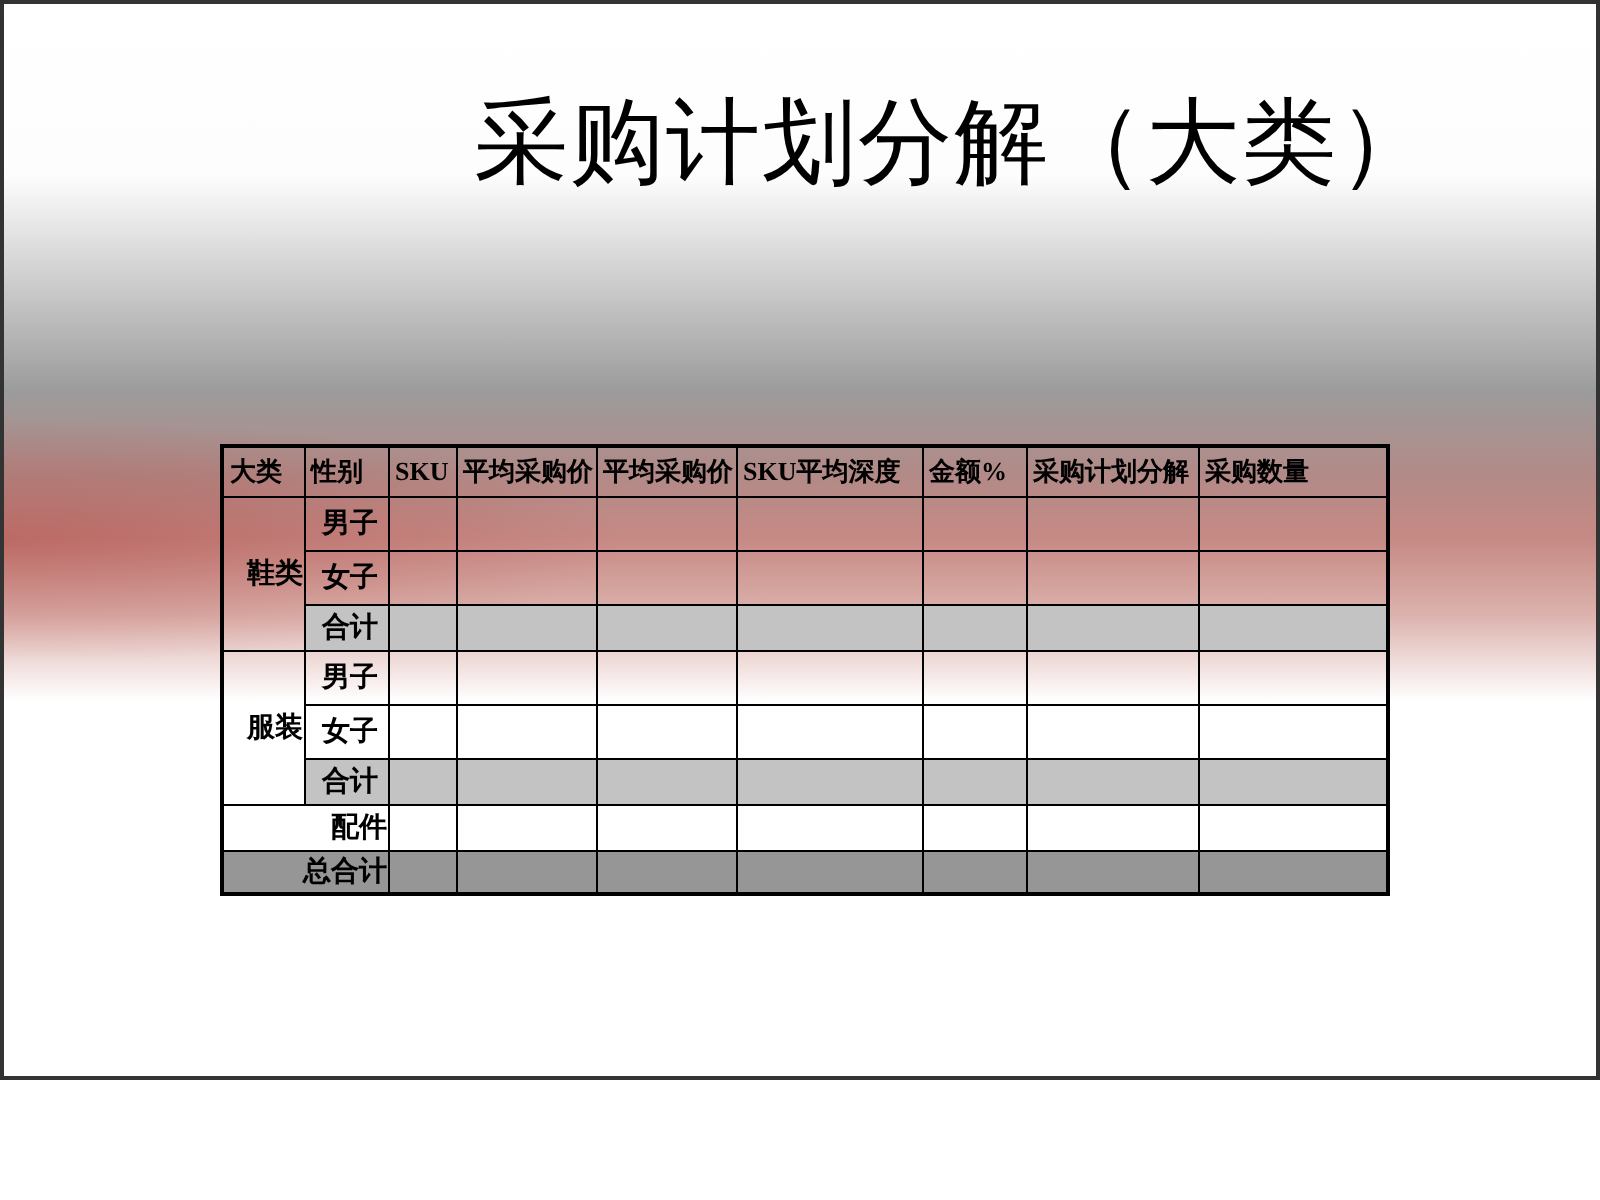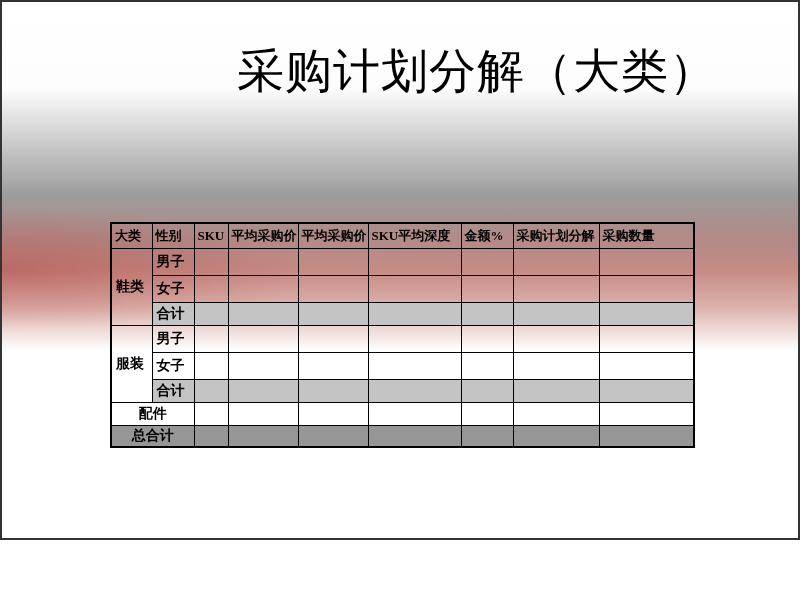--- a/index.html
+++ b/index.html
@@ -65,32 +65,32 @@
     background: transparent;
   }
 
   .plan-table th.hdr {
     text-align: left;
     padding-left: 3px;
     font-size: 13px;
   }
 
   .plan-table th.cat {
-    text-align: left;
+    text-align: right;
     padding-left: 4px;
     font-weight: 700;
   }
 
   .plan-table td.sex {
-    text-align: left;
+    text-align: center;
     padding-left: 4px;
   }
 
   .plan-table td.merge {
-    text-align: center;
+    text-align: right;
   }
 
   tr.subtotal td { background: #c3c3c3; margin-left: 13px; }
   tr.acc td      { background: #ffffff; }
   tr.grand td    { background: #969696; }
 </style>
 </head>
 <body>
 
 <div class="slide">

